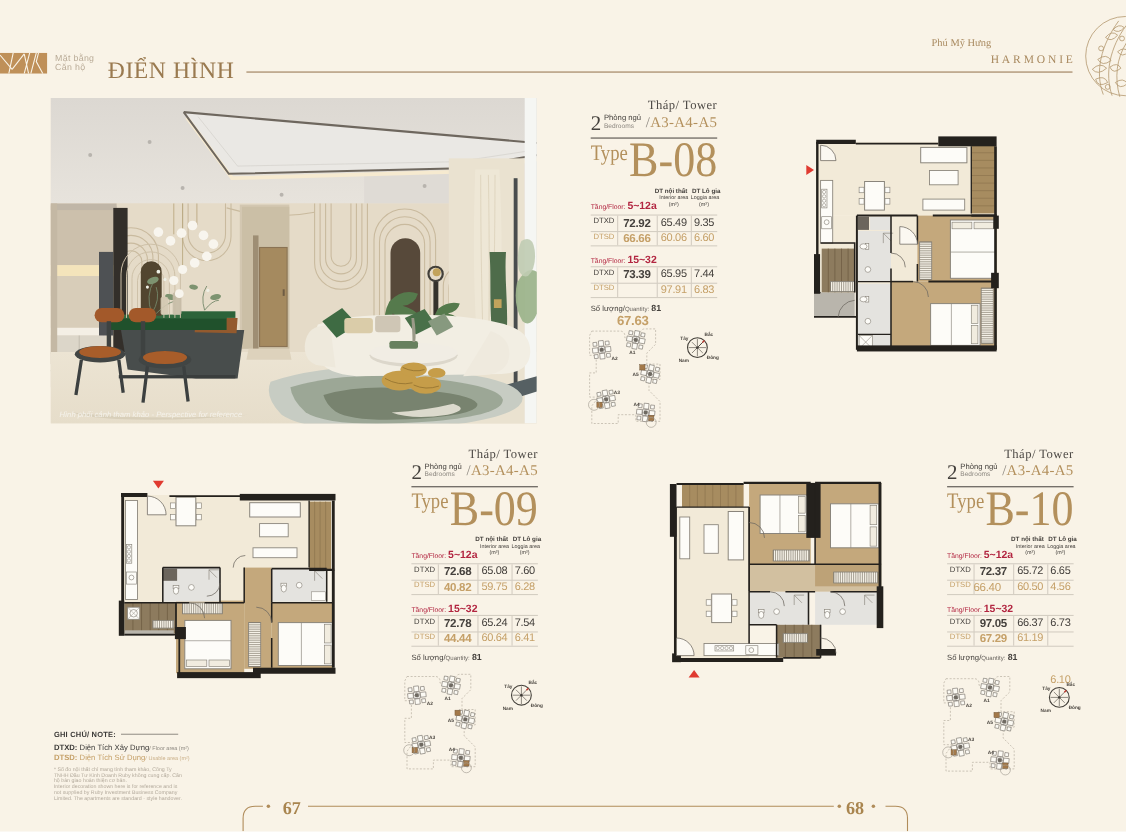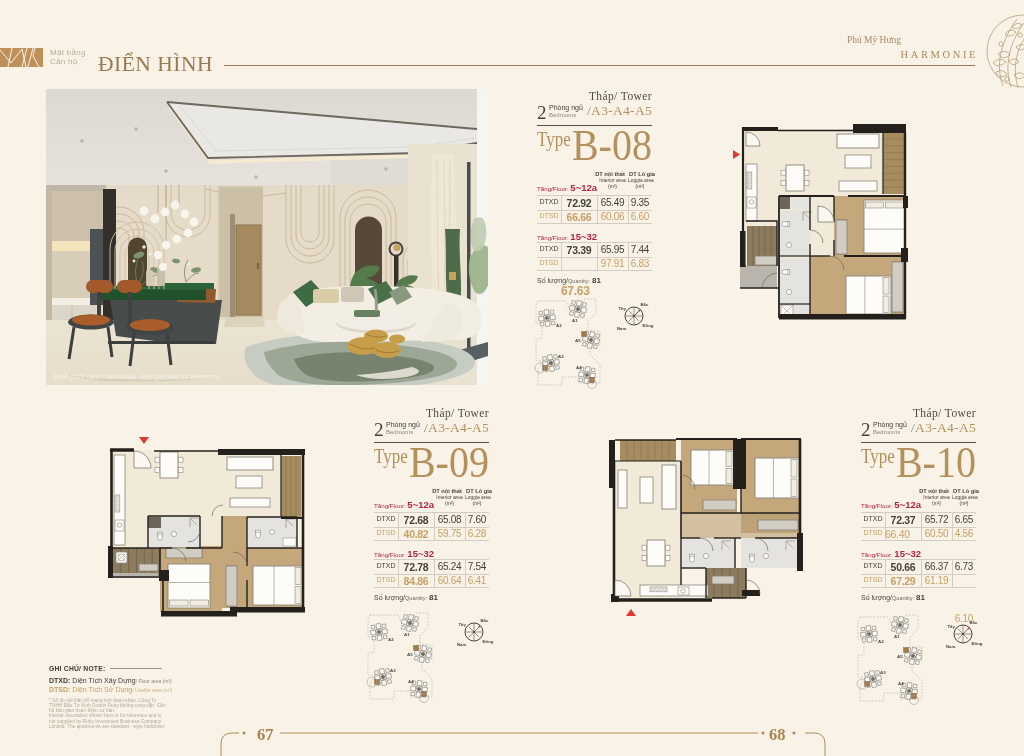--- a/index.html
+++ b/index.html
@@ -356,21 +356,21 @@
       <div class="abs" style="left:0;top:13.5px;width:115px;height:1px;background:#d4cec2;"></div>
       <div class="abs" style="left:24px;top:0;width:1px;height:27px;background:#d4cec2;"></div>
       <div class="abs" style="left:60px;top:0;width:1px;height:27px;background:#d4cec2;"></div>
       <div class="abs" style="left:91px;top:0;width:1px;height:27px;background:#d4cec2;"></div>
     </div>
     <div class="abs" style="left:0;top:158.0px;width:24px;text-align:center;color:#45413d;font-size:7px;">DTXD</div>
     <div class="abs" style="left:24px;top:157.0px;width:36px;text-align:center;color:#45413d;font-size:10.5px;font-weight:bold;letter-spacing:-.3px;">72.78</div>
     <div class="abs" style="left:60px;top:157.0px;width:31px;text-align:center;color:#45413d;font-size:10px;letter-spacing:-.3px;">65.24</div>
     <div class="abs" style="left:91px;top:157.0px;width:24px;text-align:center;color:#45413d;font-size:10px;letter-spacing:-.3px;">7.54</div>
     <div class="abs" style="left:0;top:171.5px;width:24px;text-align:center;color:#c5a068;font-size:7px;">DTSD</div>
-    <div class="abs" style="left:24px;top:170.5px;width:36px;text-align:center;color:#c5a068;font-size:10.5px;font-weight:bold;letter-spacing:-.3px;">84.86</div>
+    <div class="abs" style="left:24px;top:170.5px;width:36px;text-align:center;color:#c5a068;font-size:10.5px;font-weight:bold;letter-spacing:-.3px;">44.44</div>
     <div class="abs" style="left:60px;top:170.5px;width:31px;text-align:center;color:#c5a068;font-size:10px;letter-spacing:-.3px;">60.64</div>
     <div class="abs" style="left:91px;top:170.5px;width:24px;text-align:center;color:#c5a068;font-size:10px;letter-spacing:-.3px;">6.41</div>
 
   <div class="abs" style="left:0;top:189px;color:#45413d;font-size:7px;">Số lượng/<span style="font-size:5.5px;color:#6b6660;">Quantity:</span> <b style="font-size:8px;">81</b></div>
 </div>
 
 <div class="abs" style="left:861px;top:404px;width:115px;height:200px;">
 
   <div class="abs serif" style="right:0;top:3px;color:#4f4b47;font-size:11.5px;letter-spacing:.4px;">Tháp/ Tower</div>
 
@@ -410,21 +410,21 @@
 
   <div class="abs" style="left:0;top:144px;color:#b22540;font-size:6.2px;">Tầng/Floor: <span style="font-size:9.5px;font-weight:bold;">15~32</span></div>
 
   <div class="abs" style="left:0;top:155px;width:115px;height:27px;border-top:1px solid #d4cec2;border-bottom:1px solid #d4cec2;">
       <div class="abs" style="left:0;top:13.5px;width:115px;height:1px;background:#d4cec2;"></div>
       <div class="abs" style="left:24px;top:0;width:1px;height:27px;background:#d4cec2;"></div>
       <div class="abs" style="left:60px;top:0;width:1px;height:27px;background:#d4cec2;"></div>
       <div class="abs" style="left:91px;top:0;width:1px;height:27px;background:#d4cec2;"></div>
     </div>
     <div class="abs" style="left:0;top:158.0px;width:24px;text-align:center;color:#45413d;font-size:7px;">DTXD</div>
-    <div class="abs" style="left:24px;top:157.0px;width:36px;text-align:center;color:#45413d;font-size:10.5px;font-weight:bold;letter-spacing:-.3px;">50.66</div>
+    <div class="abs" style="left:24px;top:157.0px;width:36px;text-align:center;color:#45413d;font-size:10.5px;font-weight:bold;letter-spacing:-.3px;">97.05</div>
     <div class="abs" style="left:60px;top:157.0px;width:31px;text-align:center;color:#45413d;font-size:10px;letter-spacing:-.3px;">66.37</div>
     <div class="abs" style="left:91px;top:157.0px;width:24px;text-align:center;color:#45413d;font-size:10px;letter-spacing:-.3px;">6.73</div>
     <div class="abs" style="left:0;top:171.5px;width:24px;text-align:center;color:#c5a068;font-size:7px;">DTSD</div>
     <div class="abs" style="left:24px;top:170.5px;width:36px;text-align:center;color:#c5a068;font-size:10.5px;font-weight:bold;letter-spacing:-.3px;">67.29</div>
     <div class="abs" style="left:60px;top:170.5px;width:31px;text-align:center;color:#c5a068;font-size:10px;letter-spacing:-.3px;">61.19</div>
     <div class="abs" style="left:91px;top:170.5px;width:24px;text-align:center;color:#c5a068;font-size:10px;letter-spacing:-.3px;margin-top:38px;">6.10</div>
 
   <div class="abs" style="left:0;top:189px;color:#45413d;font-size:7px;">Số lượng/<span style="font-size:5.5px;color:#6b6660;">Quantity:</span> <b style="font-size:8px;">81</b></div>
 </div>
 

